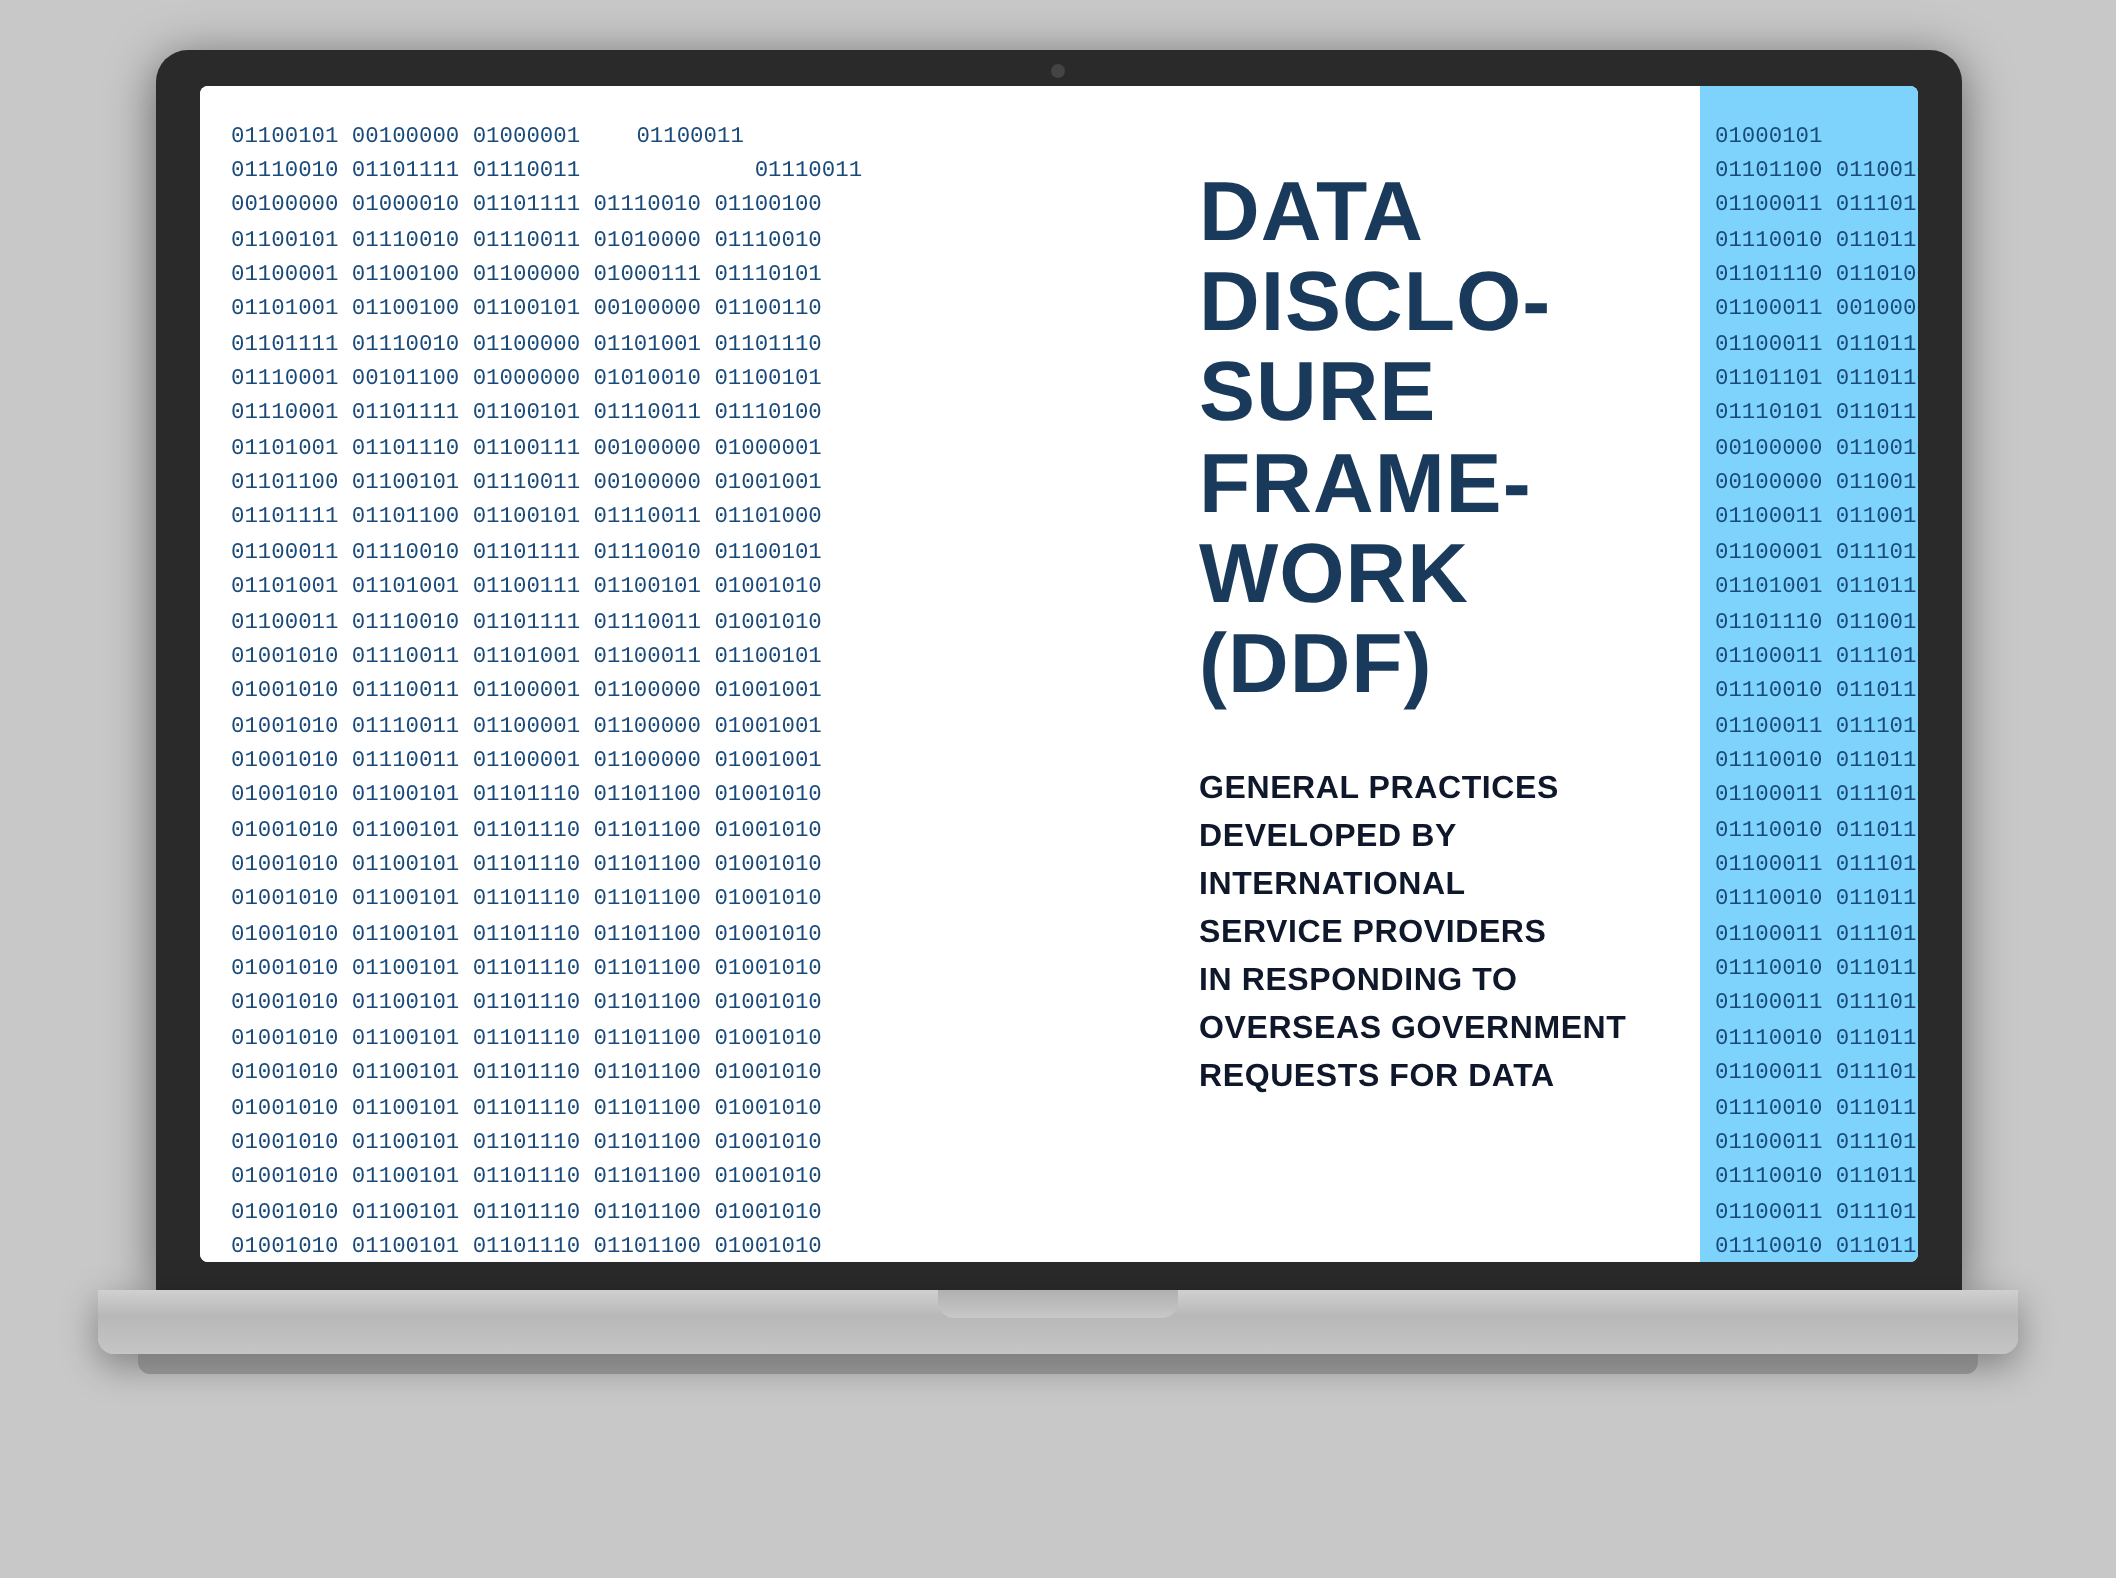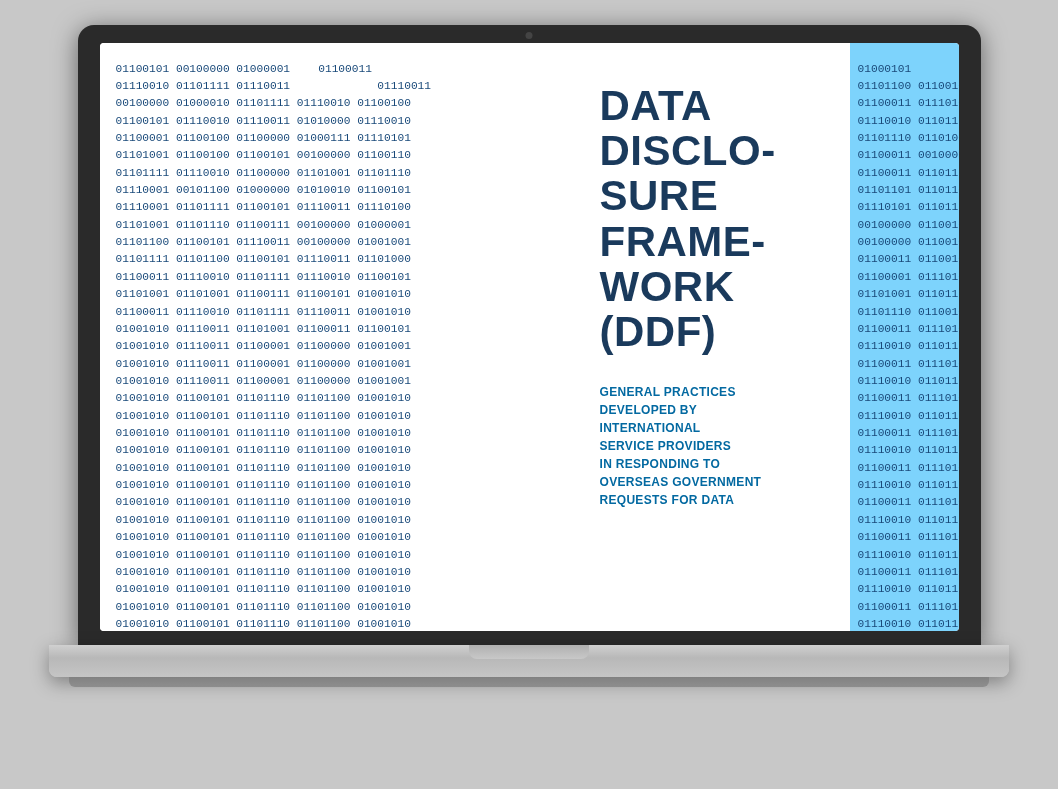--- a/index.html
+++ b/index.html
@@ -92,23 +92,23 @@
       font-weight: 900;
       color: #1a3a5c;
       line-height: 1.08;
       text-transform: uppercase;
       letter-spacing: 0.5px;
       margin-bottom: 28px;
     }
 
     .subtitle {
       font-family: Arial, sans-serif;
-      font-size: 12px;
+      font-size: 16px;
       font-weight: 700;
-      color: #0369a1;
+      color: #0f172a;
       line-height: 1.5;
       text-transform: uppercase;
       letter-spacing: 0.3px;
     }
 
     
     .binary-right {
       flex: 1;
       background: #7dd3fc;
       padding: 18px 14px 18px 8px;

